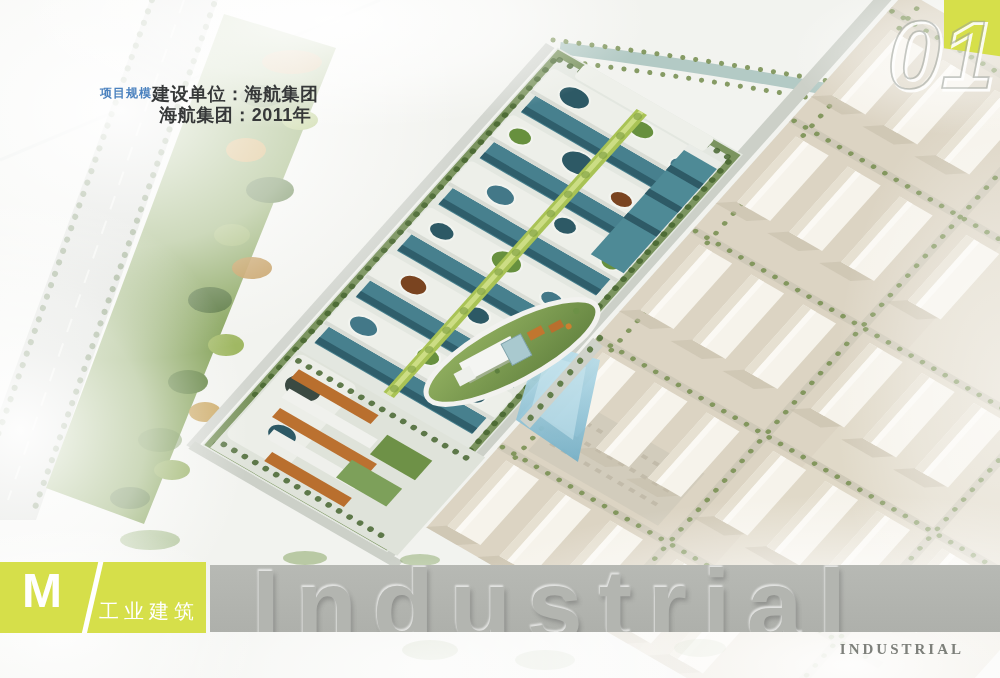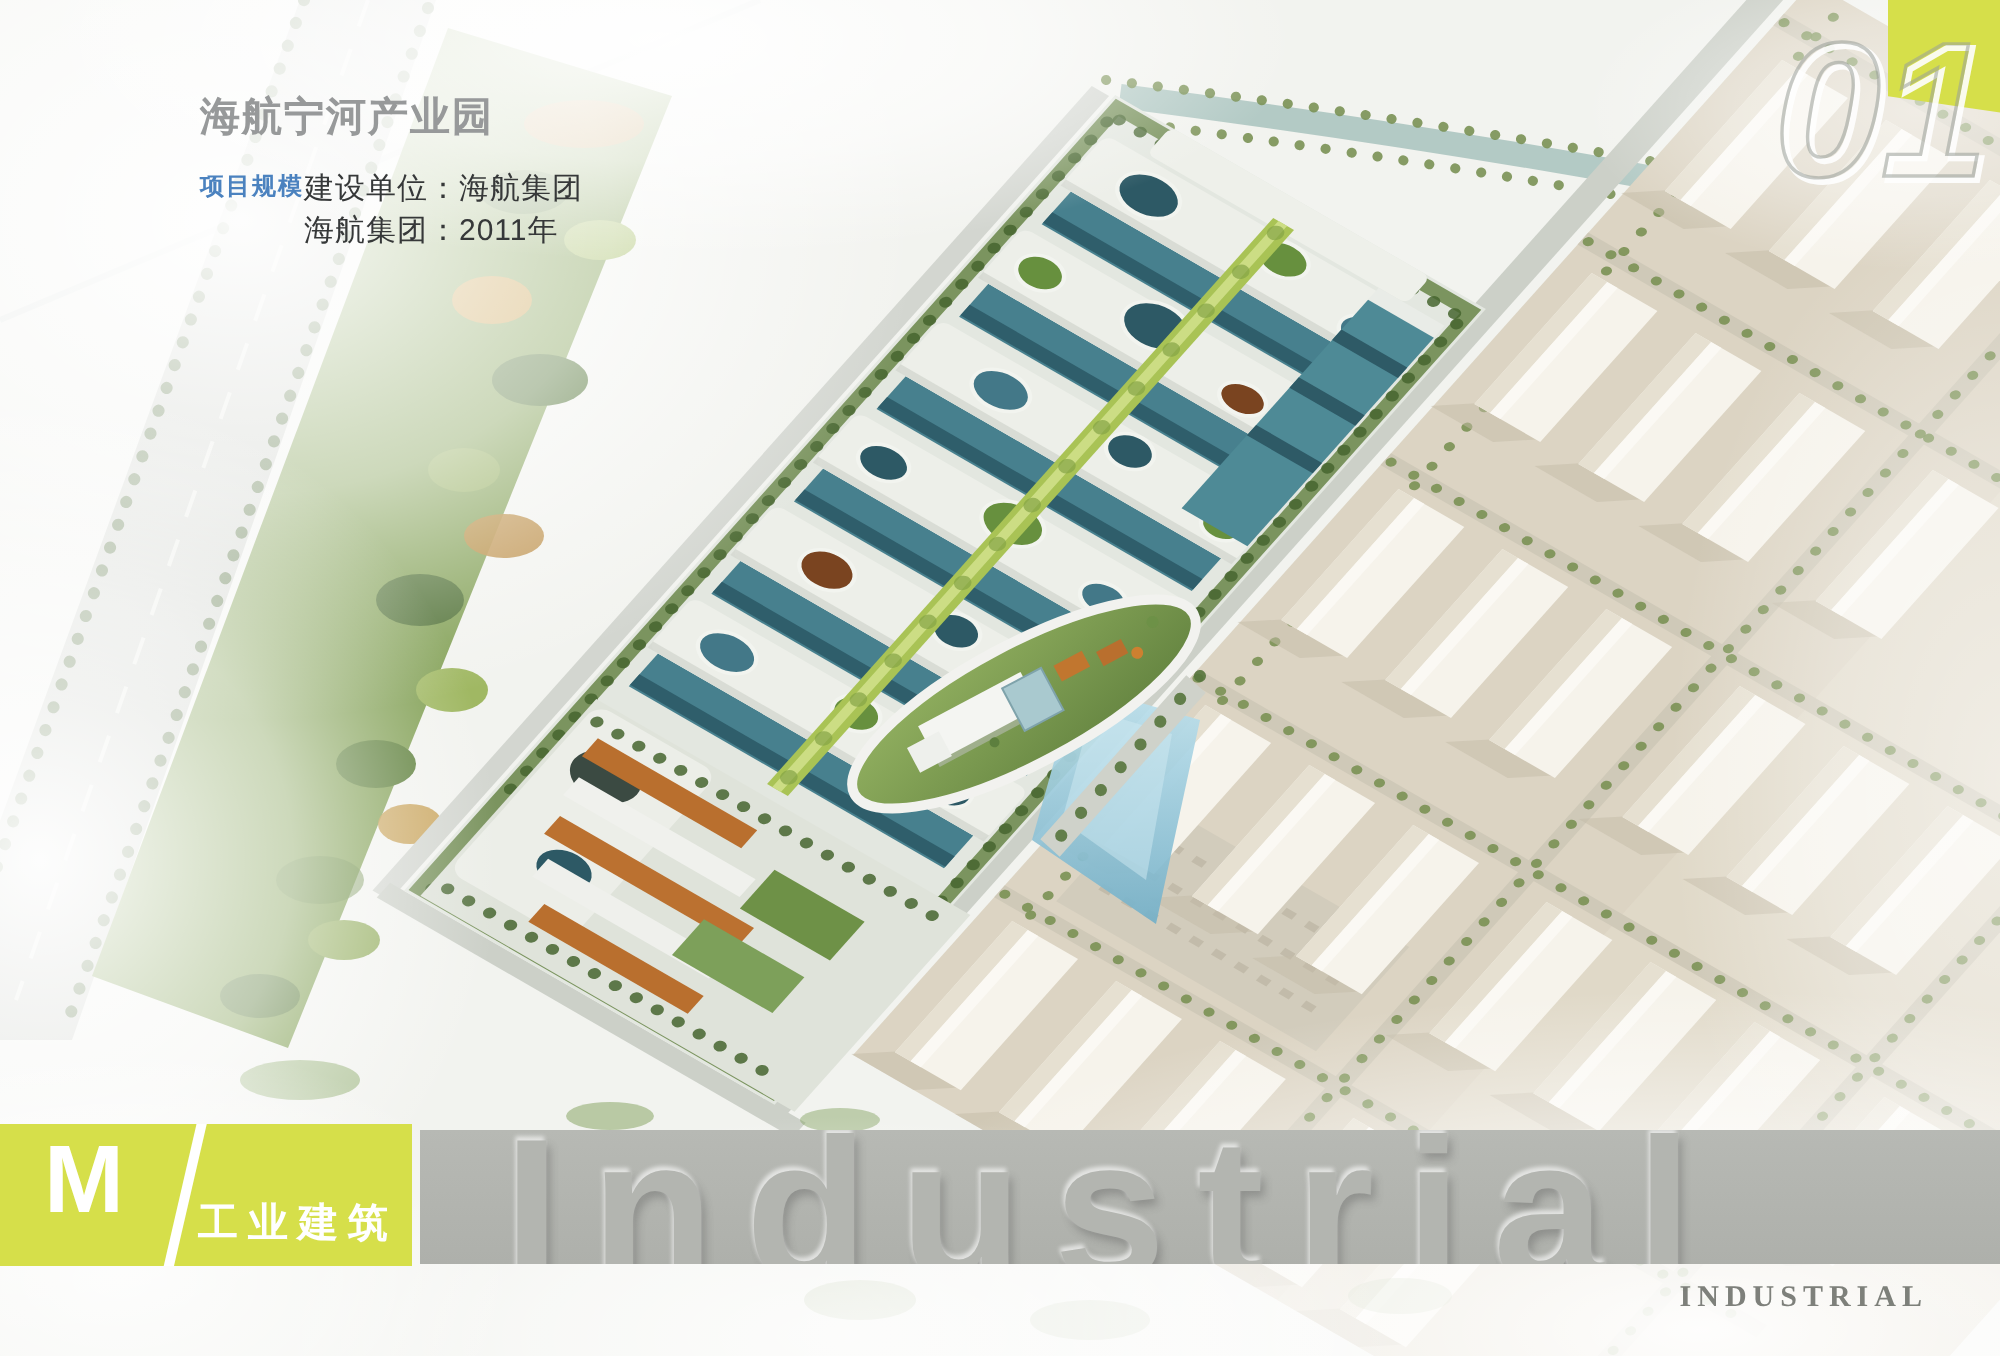--- a/index.html
+++ b/index.html
@@ -21,21 +21,21 @@
     font-size:20px;font-weight:bold;letter-spacing:1px;
     color:var(--title_gray,#97999a);
   }
   .info-label{
     position:absolute;left:100px;top:85px;
     font-size:12px;font-weight:bold;letter-spacing:1px;
     color:var(--label_blue,#4b82bf);
   }
   .info-lines{
     position:absolute;left:152px;top:84px;
-    font-size:15px;font-weight:normal;color:var(--text_dark,#363839);
+    font-size:18px;font-weight:bold;color:var(--text_dark,#363839);text-align:center;
   }
   .info-lines div{height:21.3px;line-height:21.3px;letter-spacing:.5px;}
 
   
   .num-badge{
     position:absolute;left:944px;top:0;width:56px;height:58px;
     background:var(--accent,#d6df4a);
     clip-path:polygon(0 0,100% 0,100% 97%,0 83%);
   }
   .num-svg{position:absolute;left:882px;top:0;width:125px;height:110px;overflow:visible;}
@@ -43,21 +43,21 @@
   .num-back{stroke:#ffffff;stroke-width:3;opacity:.9}
   .num-front{stroke:#9aa09a;stroke-width:1.7;opacity:.55}
 
   
   .cat-box{
     position:absolute;left:0;top:562px;width:206px;height:71px;
     background:var(--accent,#d6df4a);overflow:hidden;
   }
   .cat-letter{position:absolute;left:22px;top:7px;font-size:48px;line-height:44px;font-weight:bold;color:#fff;}
   .cat-slash{position:absolute;left:90px;top:-3px;width:4.5px;height:78px;background:#fff;transform:rotate(13deg);}
-  .cat-name{position:absolute;right:7px;bottom:8px;font-size:20px;font-weight:bold;color:#fff;letter-spacing:5px;text-align:center;}
+  .cat-name{position:absolute;right:7px;bottom:8px;font-size:20px;font-weight:normal;color:#fff;letter-spacing:5px;text-align:center;}
 
   .gray-band{
     position:absolute;left:210px;top:565px;width:790px;height:67px;
     background:linear-gradient(180deg,#b7b9b4 0%,#aeb0ab 100%);
     overflow:hidden;
   }
   .watermark{
     position:absolute;left:42px;top:-17px;white-space:nowrap;
     font-size:100px;font-weight:700;letter-spacing:16px;
     color:var(--band_gray,#b3b5b0);
@@ -309,21 +309,20 @@
       <ellipse cx="20" cy="430" rx="230" ry="240" fill="url(#haze)"></ellipse>
       <ellipse cx="330" cy="20" rx="320" ry="110" fill="url(#haze)"></ellipse>
       <ellipse cx="850" cy="665" rx="460" ry="170" fill="url(#haze)"></ellipse>
       <ellipse cx="1005" cy="390" rx="170" ry="300" fill="url(#haze)" opacity=".55"></ellipse>
       <ellipse cx="420" cy="668" rx="280" ry="110" fill="url(#haze)" opacity=".8"></ellipse>
       <ellipse cx="60" cy="640" rx="200" ry="120" fill="url(#haze)" opacity=".85"></ellipse>
       <ellipse cx="960" cy="55" rx="170" ry="80" fill="url(#haze)" opacity=".6"></ellipse>
     </g>
   </svg>
 
-  <div class="page-title">海航宁河产业园</div>
   <div class="info-label">项目规模</div>
   <div class="info-lines">
     <div>建设单位：海航集团</div>
     <div>海航集团：2011年</div>
   </div>
 
   <div class="num-badge"></div>
   <svg class="num-svg" aria-hidden="true">
     <text class="num-back" x="7" y="90">01</text>
     <text class="num-front" x="5" y="88">01</text>

